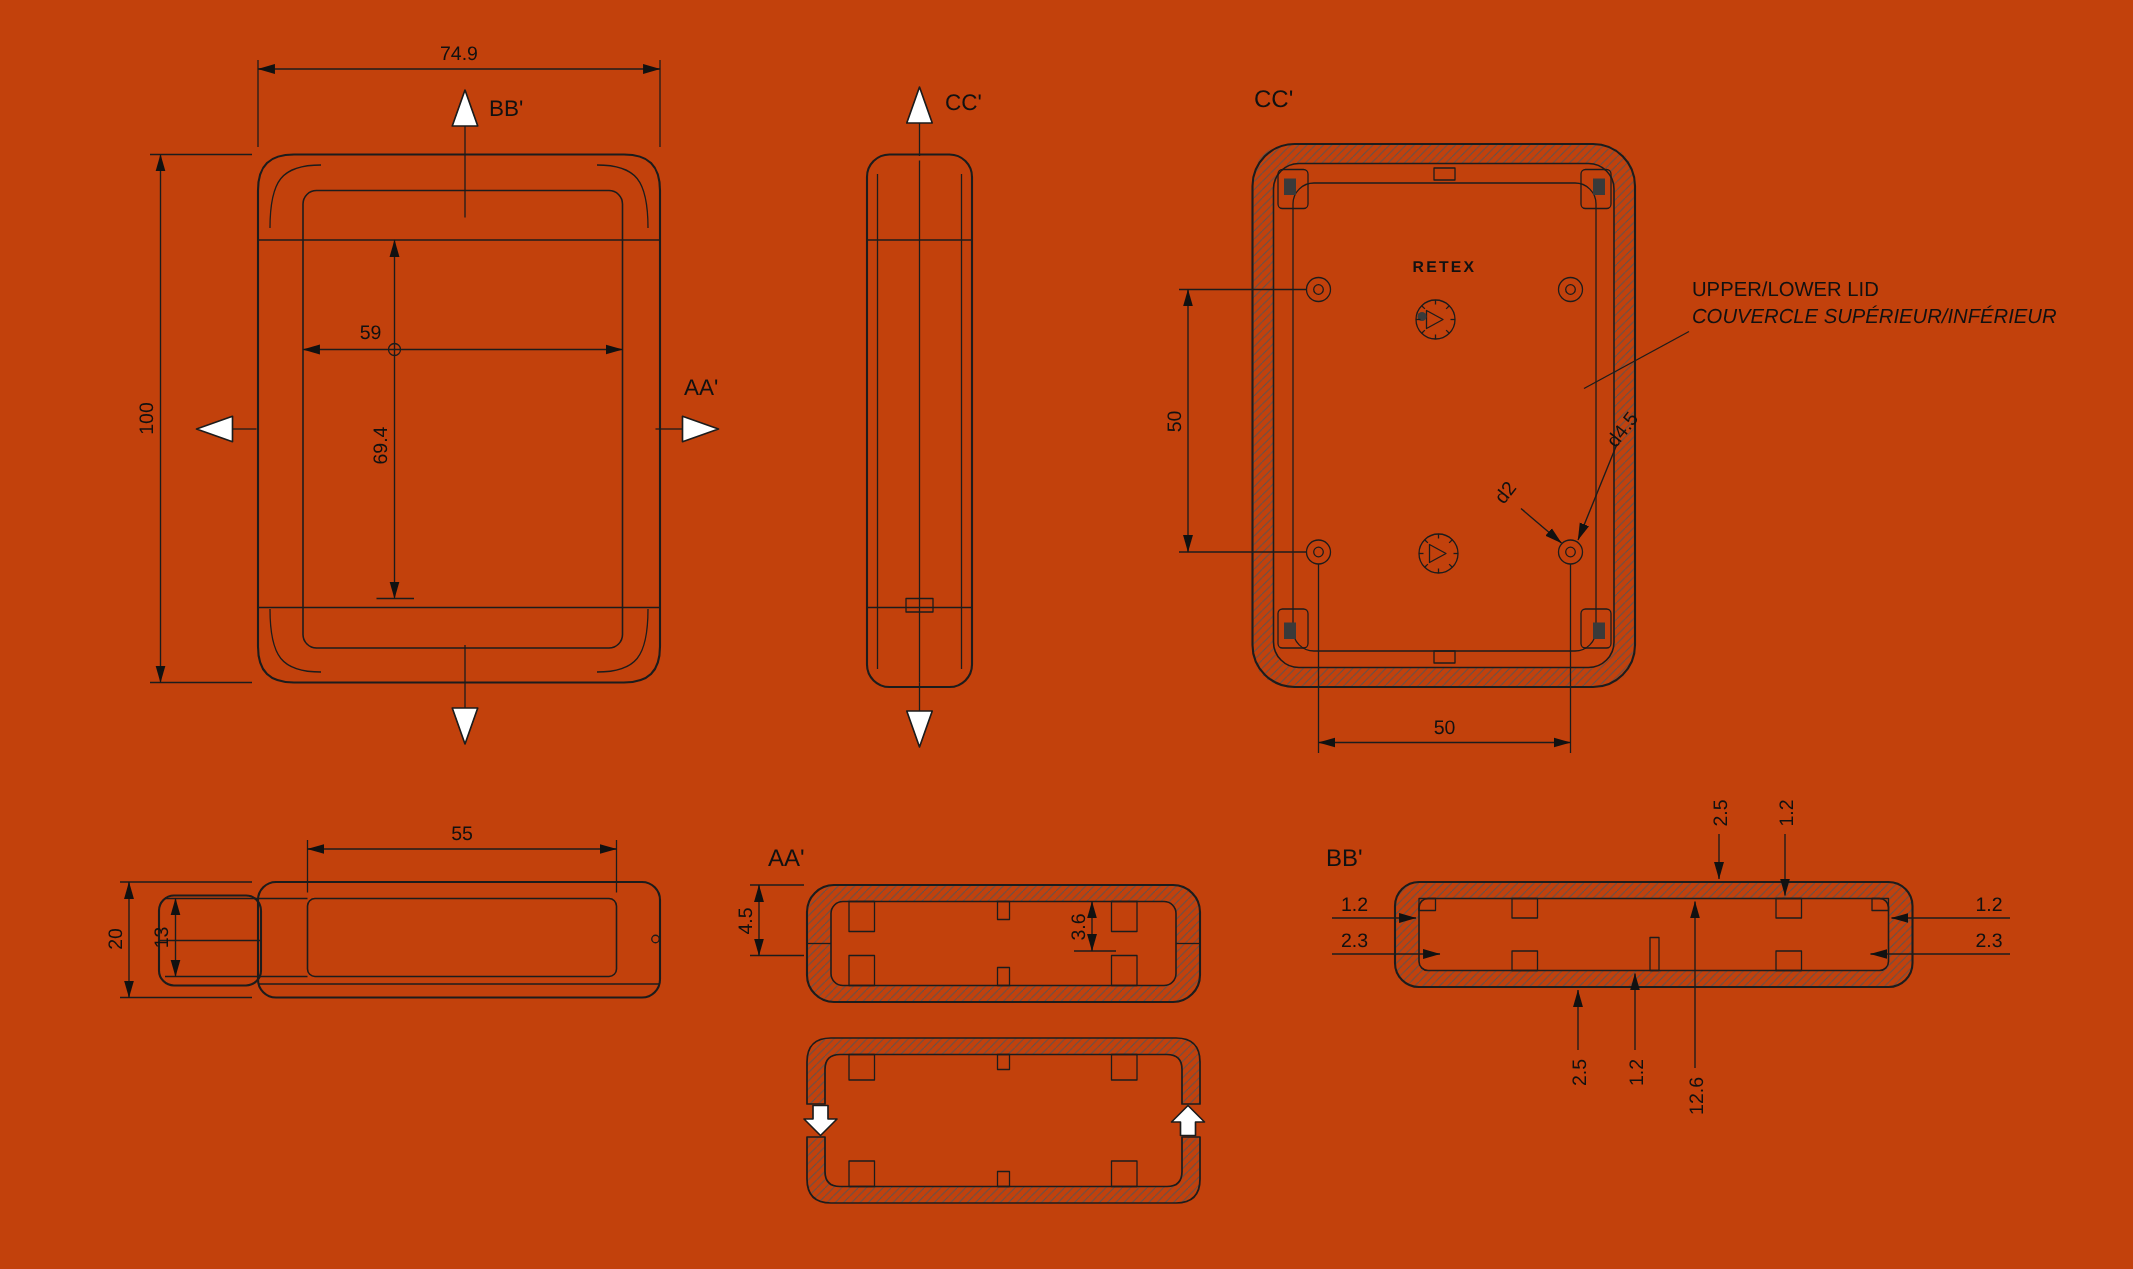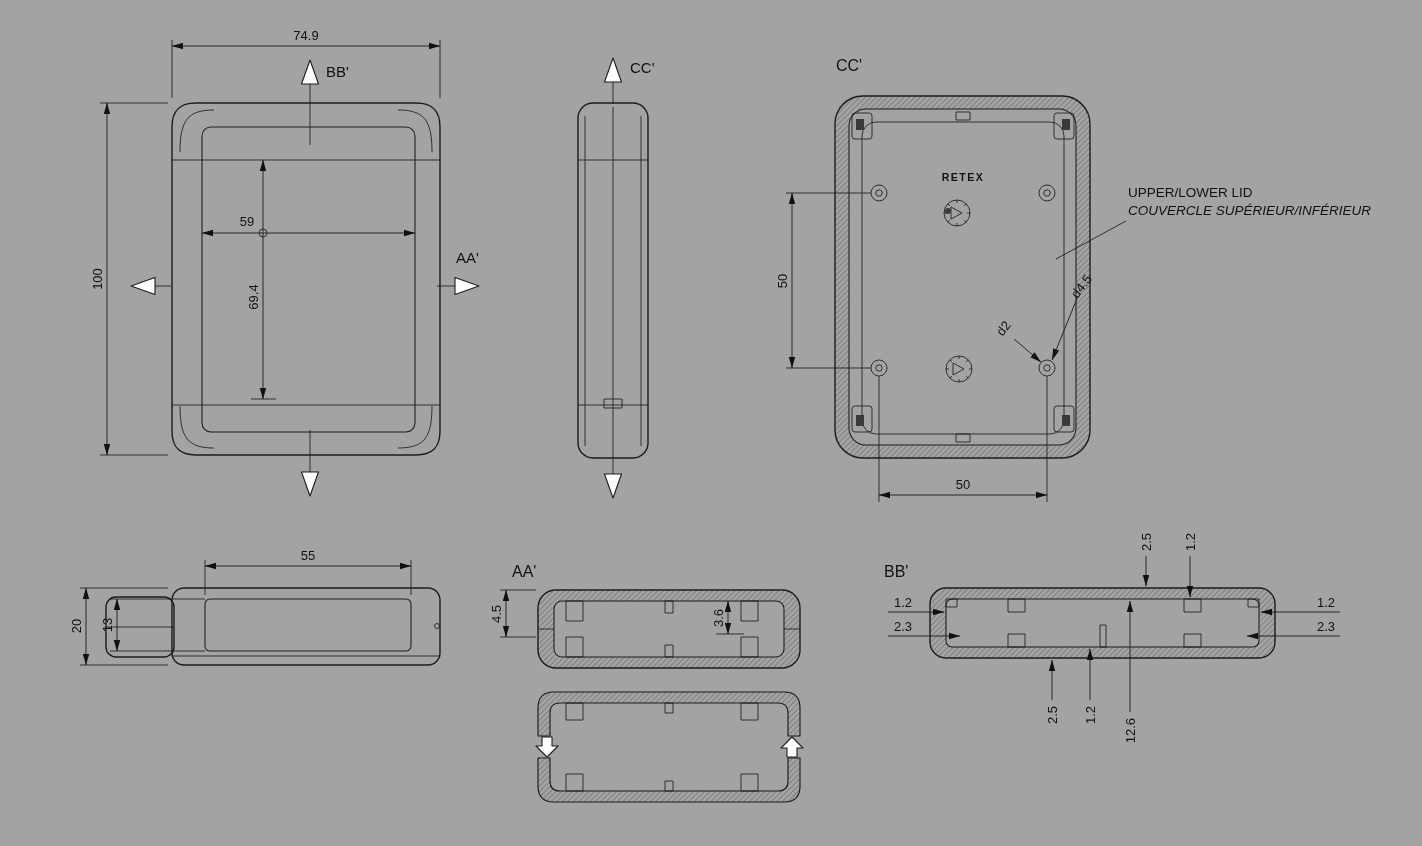--- a/index.html
+++ b/index.html
@@ -1,16 +1,16 @@
 <!DOCTYPE html>
 <html><head>
 <meta charset="utf-8">
 <style>
   html,body{margin:0;padding:0;background:#ffffff;}
-  .page{width:1422px;height:846px;background:#a3a3a3;overflow:hidden;}
+  .page{width:1422px;height:846px;background:#c2410c;overflow:hidden;}
   svg{display:block;}
   .ol{fill:none;stroke:#1c1c1c;stroke-width:1.4;stroke-linejoin:round;}
   .ml{fill:none;stroke:#1c1c1c;stroke-width:1.05;stroke-linejoin:round;}
   .tl{fill:none;stroke:#1c1c1c;stroke-width:0.85;stroke-linejoin:round;}
   .dl{fill:none;stroke:#1c1c1c;stroke-width:0.9;}
   .hb{stroke:#1c1c1c;stroke-width:1.15;stroke-linejoin:round;}
   text{font-family:"Liberation Sans",sans-serif;fill:#111;}
   .dim{font-size:13px;}
   .lbl{font-size:13.5px;}
   .it{font-style:italic;}

